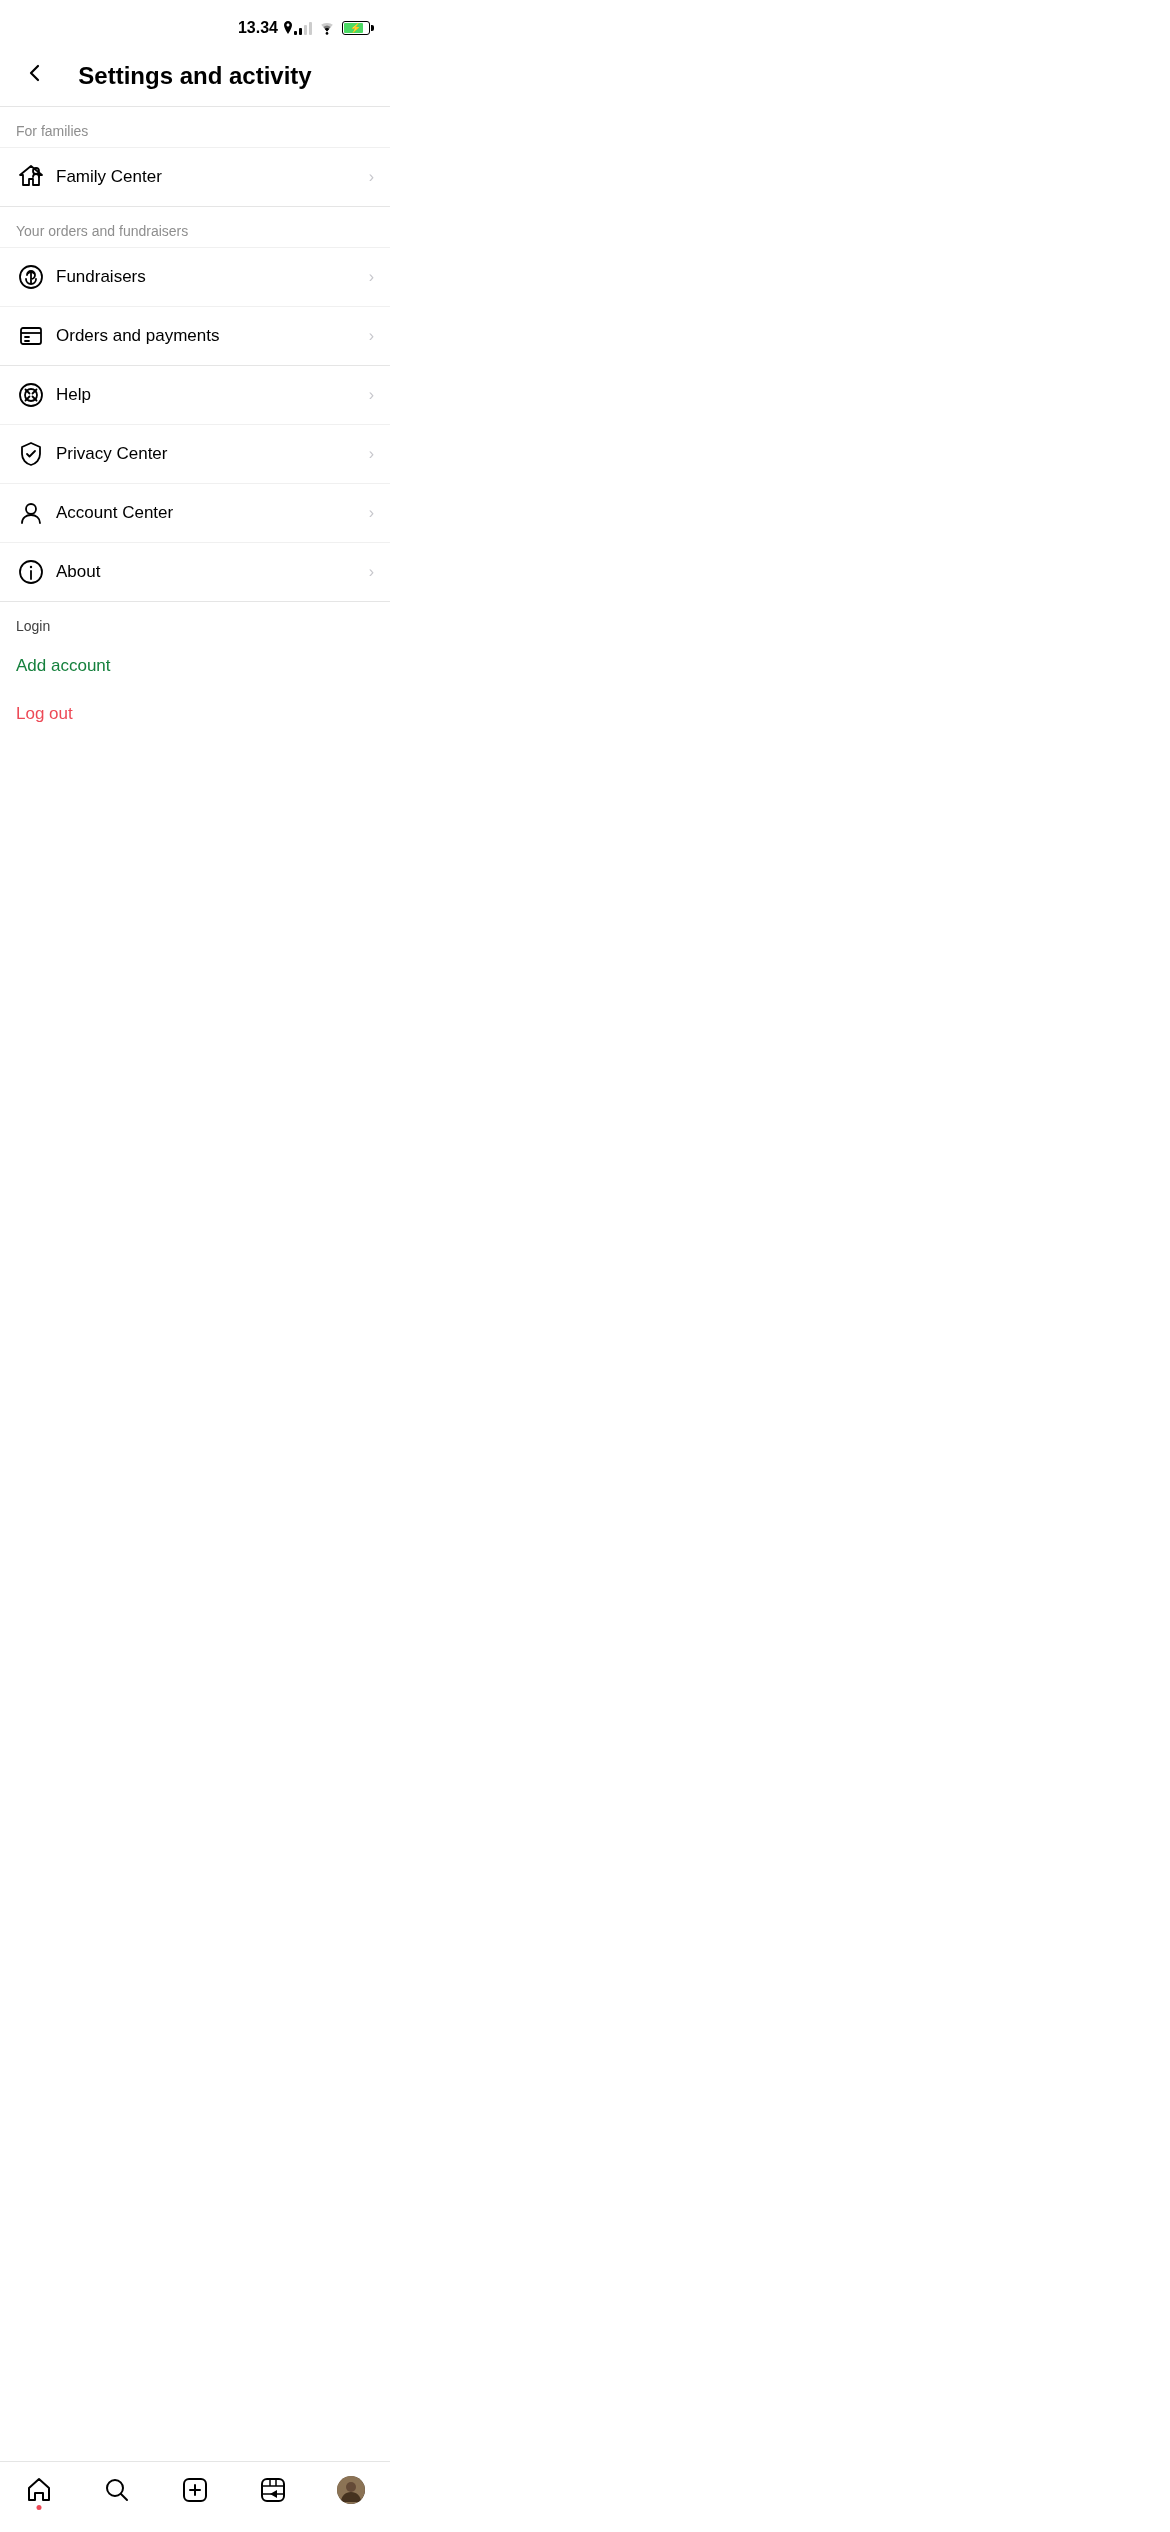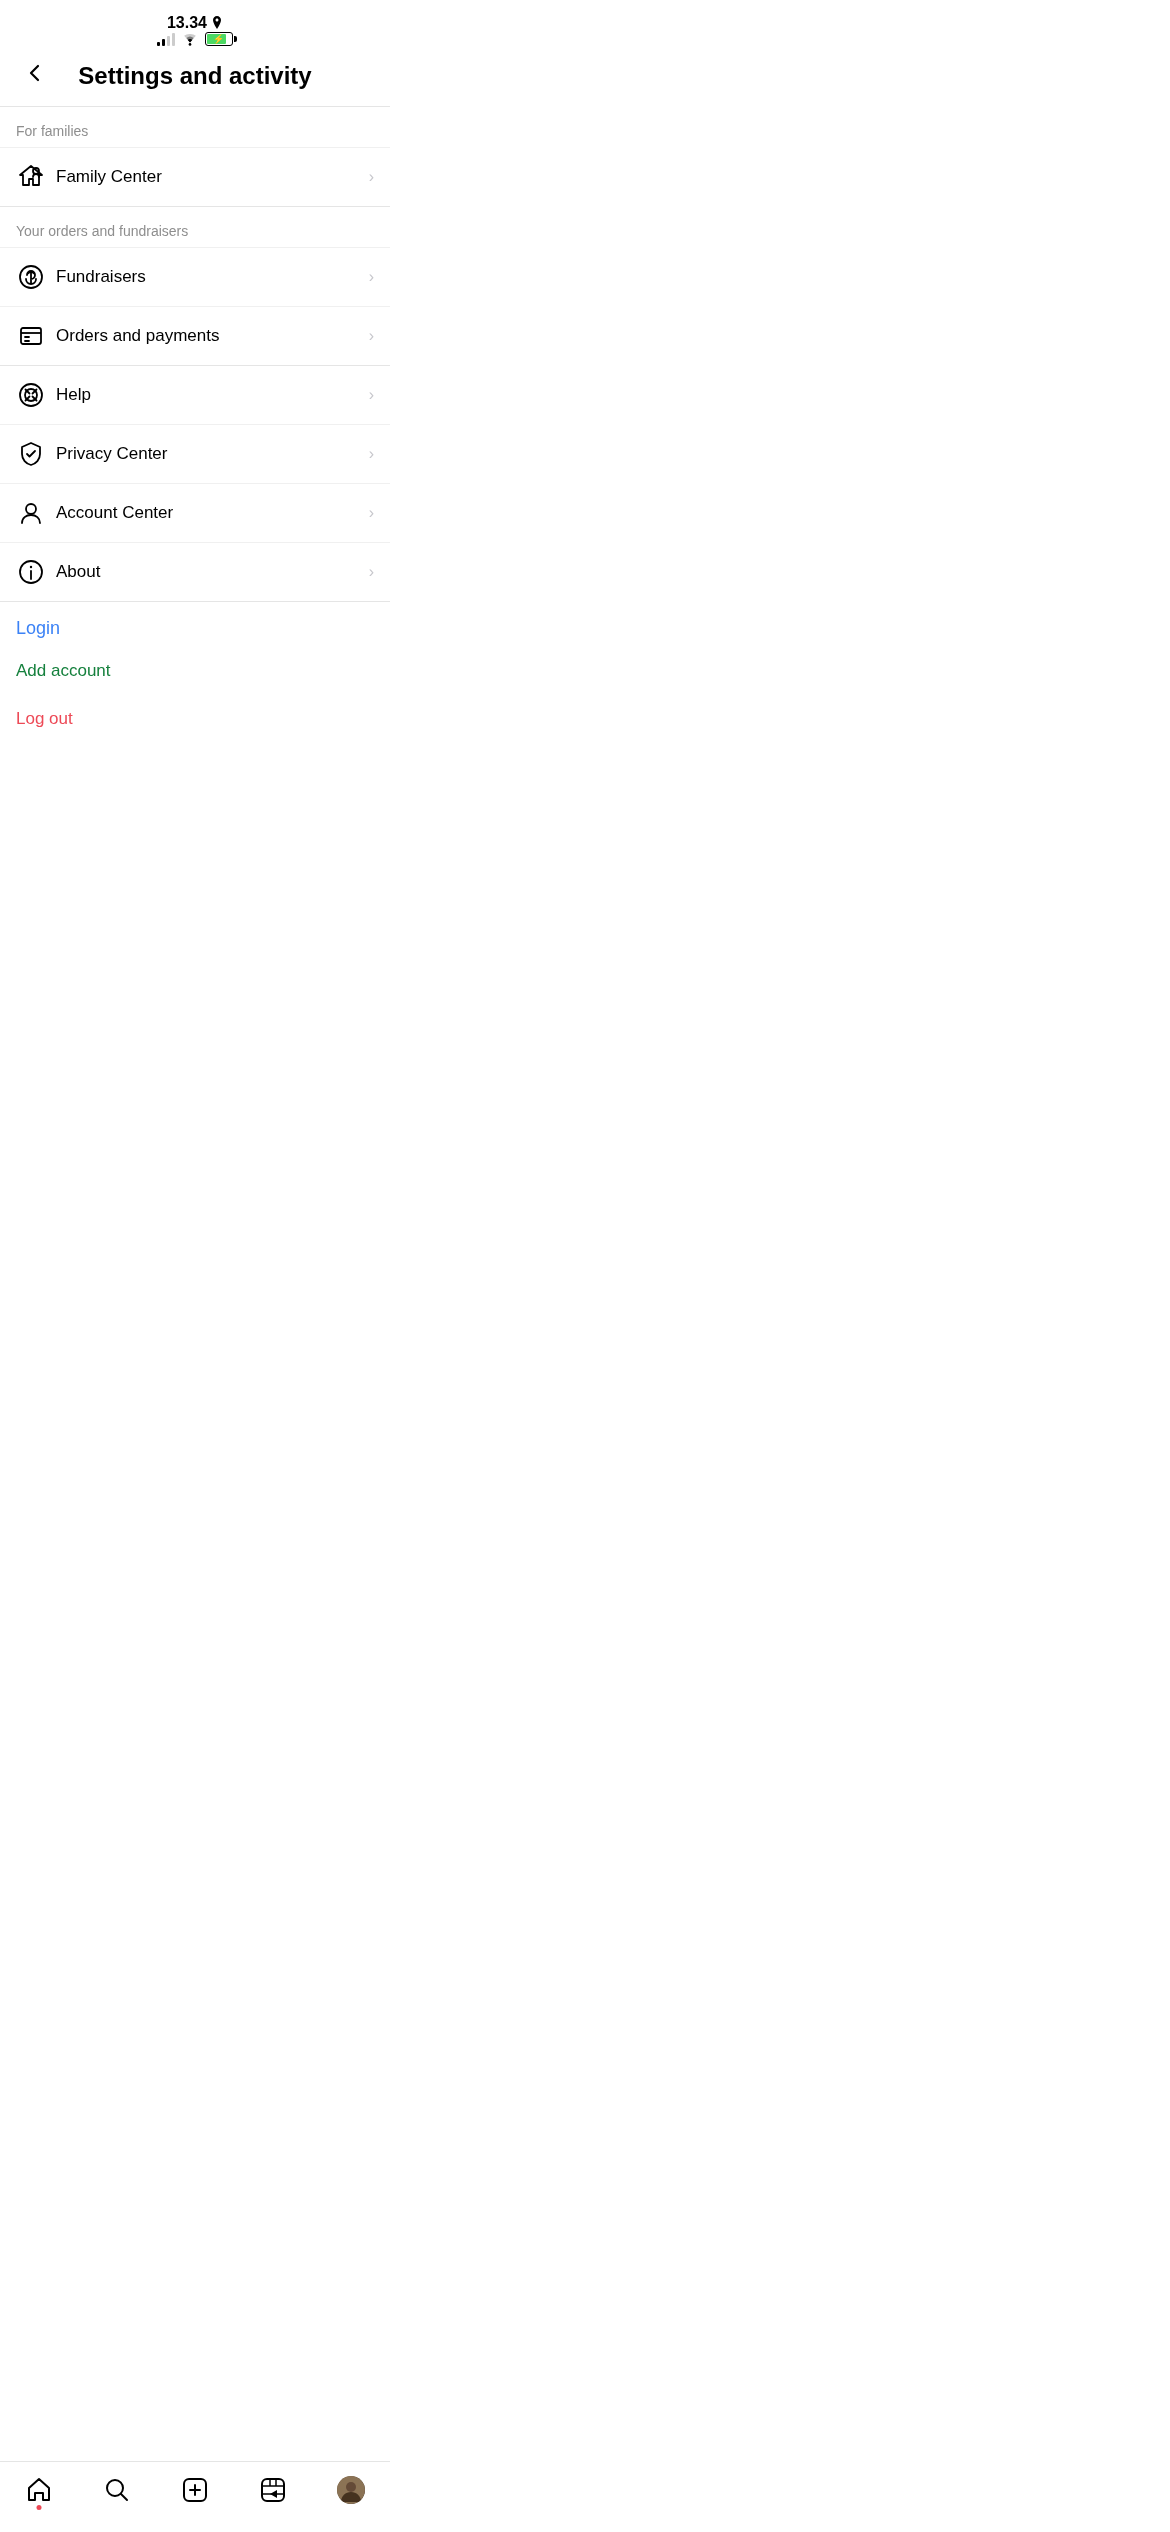--- a/index.html
+++ b/index.html
@@ -9,25 +9,24 @@
       background: #fff;
       width: 390px;
       min-height: 844px;
       overflow-x: hidden;
       position: relative;
     }
 
     
     .status-bar {
       display: flex;
-      justify-content: space-between;
+      justify-content: flex-end;
       align-items: center;
       padding: 14px 20px 8px;
       height: 50px;
-      flex-direction: column;
     }
     .status-time {
       font-size: 16px;
       font-weight: 700;
       color: #000;
       display: flex;
       align-items: center;
       gap: 4px;
     }
     .status-icons {
@@ -158,22 +157,22 @@
     .chevron {
       font-size: 16px;
       color: #c7c7cc;
     }
 
     
     .login-section {
       padding: 0 16px;
     }
     .login-label {
-      font-size: 18px;
-      color: #3b82f6;
+      font-size: 14px;
+      color: #404040;
       padding: 16px 0 8px;
     }
     .login-item {
       padding: 14px 0;
       font-size: 17px;
       cursor: pointer;
       display: block;
     }
     .login-item.blue { color: #15803d; }
     .login-item.red { color: #ed4956; }

